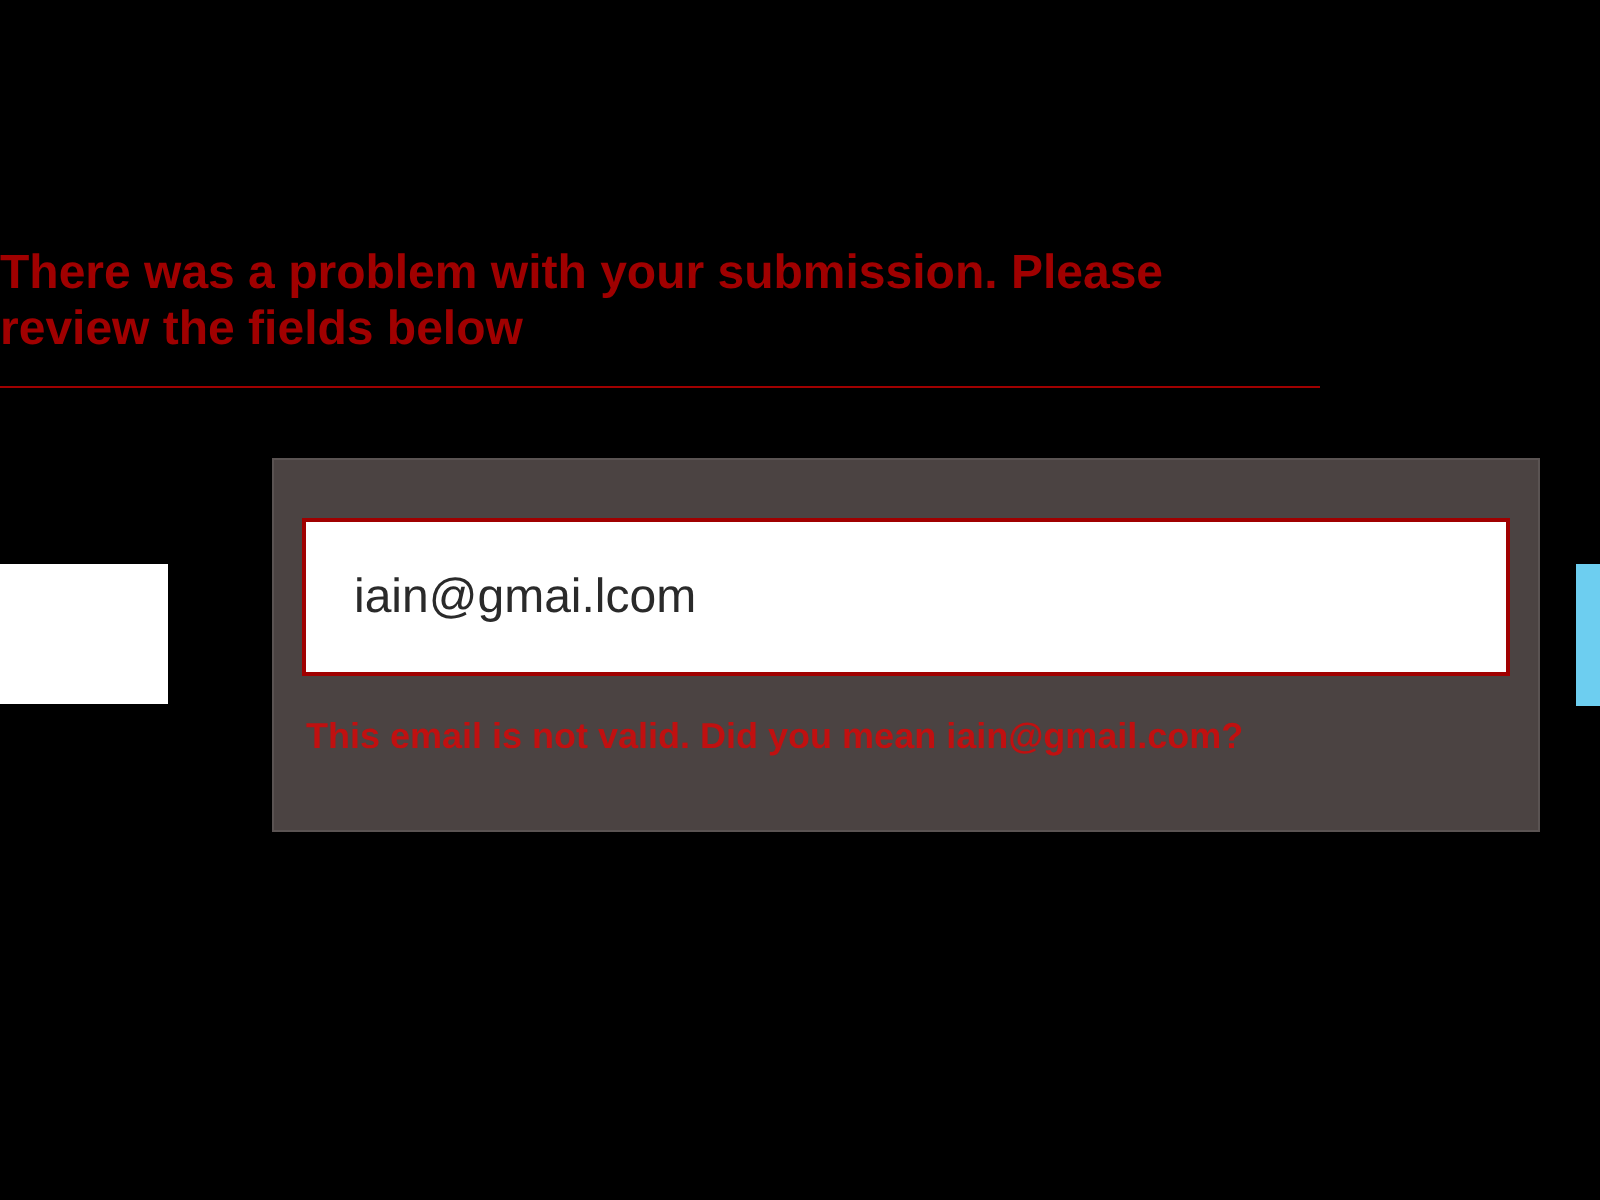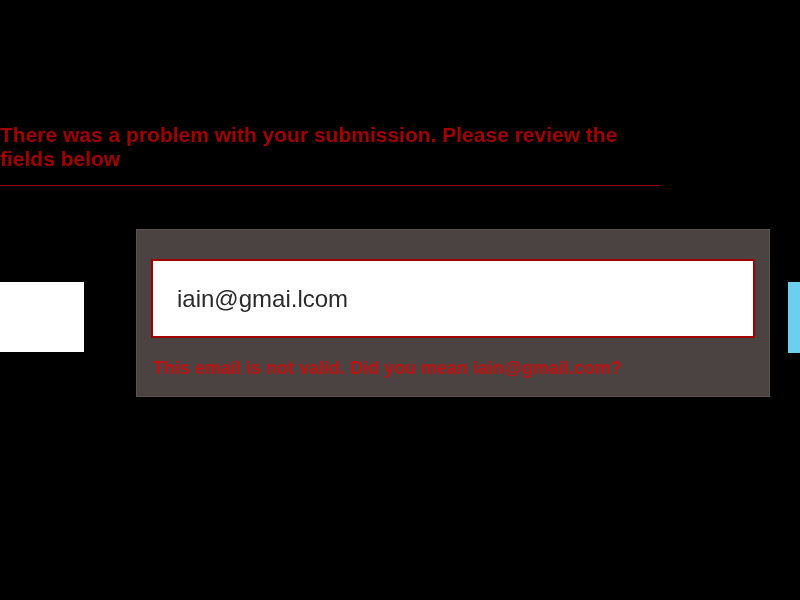--- a/index.html
+++ b/index.html
@@ -14,21 +14,21 @@
       font-family: Arial, sans-serif;
       overflow: hidden;
       position: relative;
     }
     .error-banner {
       position: absolute;
       top: 123px;
       left: 0;
       width: 660px;
       color: #a00000;
-      font-size: 21px;
+      font-size: 24px;
       font-weight: bold;
       padding-bottom: 14px;
       border-bottom: 1px solid #a00000;
     }
     .left-box {
       position: absolute;
       top: 282px;
       left: 0;
       width: 84px;
       height: 70px;
@@ -40,21 +40,21 @@
       right: 0;
       width: 12px;
       height: 71px;
       background: #6dcef0;
     }
     .form-container {
       position: absolute;
       top: 229px;
       left: 136px;
       width: 634px;
-      height: 168px;
+      height: 187px;
       background: #4b4342;
       border: 1px solid #5a5352;
       padding: 29px 14px 14px 14px;
     }
     .email-input {
       width: 100%;
       height: 79px;
       background: #ffffff;
       border: 2px solid #a00000;
       padding: 0 24px;

